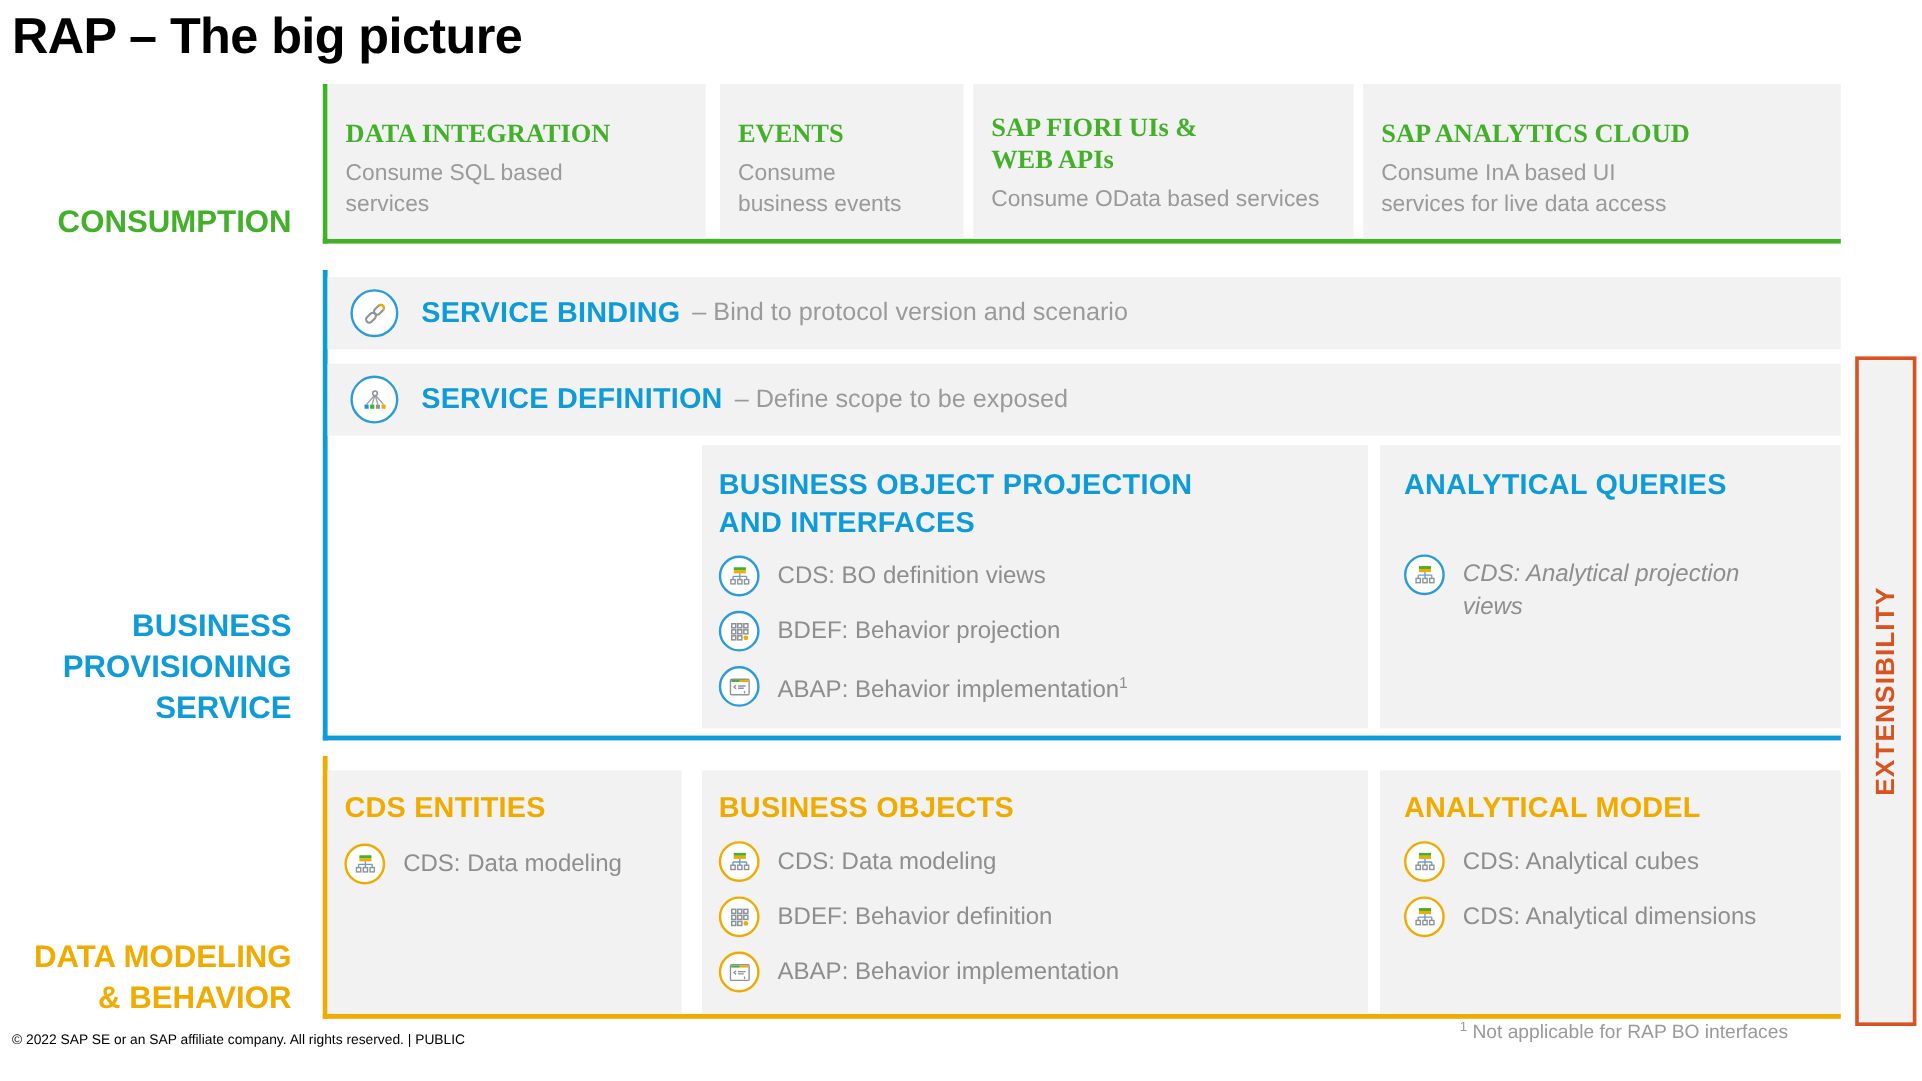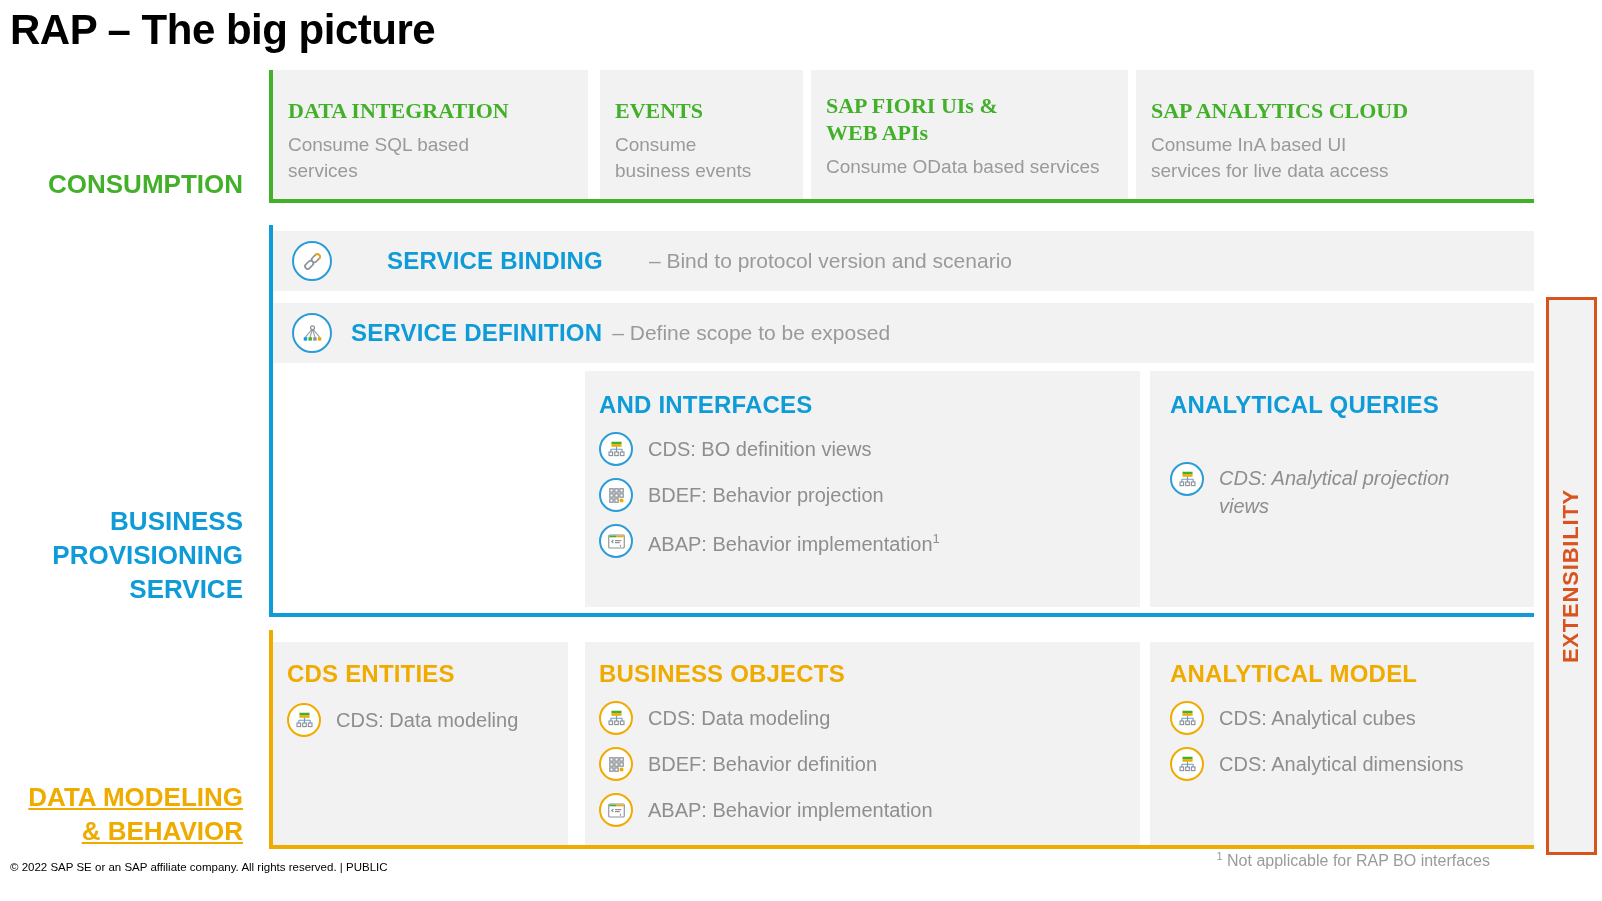--- a/index.html
+++ b/index.html
@@ -118,21 +118,21 @@
   </div>
 
   <div class="side-label b" style="top:504px;">
     <span>BUSINESS</span>
     <span>PROVISIONING</span>
     <span>SERVICE</span>
   </div>
   <div class="vbar blue" style="left:269px; top:225px; height:392px;"></div>
   <div class="hbar blue" style="left:269px; top:613px; width:1265px;"></div>
 
-  <div class="box svc-row" style="left:273px; top:231px; width:1261px; height:60px;gap:36px;">
+  <div class="box svc-row" style="left:273px; top:231px; width:1261px; height:60px;">
     <span class="circle big">
       <svg viewBox="0 0 20 20" width="23" height="23" aria-hidden="true">
         <g transform="rotate(45 10 10)" fill="none" stroke-width="1.5">
           <rect x="7.7" y="1.8" width="4.6" height="8.2" rx="2.3" stroke="#8d9399"></rect>
           <rect x="7.7" y="10" width="4.6" height="8.2" rx="2.3" stroke="#8d9399"></rect>
           <path d="M7.7 4.1a2.3 2.3 0 0 1 4.6 0" stroke="#f0ab00"></path>
         </g>
       </svg>
     </span>
     <span class="svc-title">SERVICE BINDING</span>
@@ -149,20 +149,21 @@
         <rect x="10.6" y="13.2" width="3" height="3" fill="#8d9399"></rect>
         <rect x="14.7" y="13.2" width="3" height="3" fill="#f0ab00"></rect>
       </svg>
     </span>
     <span class="svc-title">SERVICE DEFINITION</span>
     <span class="svc-desc">– Define scope to be exposed</span>
   </div>
 
   <div class="box" style="left:585px; top:371px; width:555px; height:236px; padding:18px 10px 0 14px;">
     <div class="panel-title b">
+      <span>BUSINESS OBJECT PROJECTION</span>
       <span>AND INTERFACES</span>
     </div>
     <div style="margin-top:4px;">
       <div class="item">
         <span class="circle sm">
           <svg viewBox="0 0 20 20" width="21" height="21" aria-hidden="true">
             <rect x="5.2" y="2.6" width="9.6" height="2.3" fill="#43b02a"></rect>
               <rect x="5.2" y="4.9" width="9.6" height="2.5" fill="#f0ab00"></rect>
             <path d="M10 7.4V9.8M4.6 9.8h10.8M4.6 9.8v2.5M10 9.8v2.5M15.4 9.8v2.5" fill="none" stroke="#6b9ec9" stroke-width="1.1"></path>
             <g fill="#fff" stroke="#8d9399" stroke-width="1.1">
@@ -222,21 +223,21 @@
               <rect x="2.9" y="12.4" width="3.4" height="3.4"></rect>
               <rect x="8.3" y="12.4" width="3.4" height="3.4"></rect>
               <rect x="13.7" y="12.4" width="3.4" height="3.4"></rect>
             </g>
         </svg>
       </span>
       <span class="item-text"><span>CDS: Analytical projection views</span></span>
     </div>
   </div>
 
-  <div class="side-label o" style="top:780px;text-decoration:underline;">
+  <div class="side-label o" style="top:780px;">
     <span>DATA MODELING</span>
     <span>&amp; BEHAVIOR</span>
   </div>
   <div class="vbar orange" style="left:269px; top:630px; height:219px;"></div>
   <div class="hbar orange" style="left:269px; top:845px; width:1265px;"></div>
 
   <div class="box" style="left:273px; top:642px; width:295px; height:203px; padding:16px 10px 0 14px;">
     <div class="panel-title o">
       <span>CDS ENTITIES</span>
     </div>

